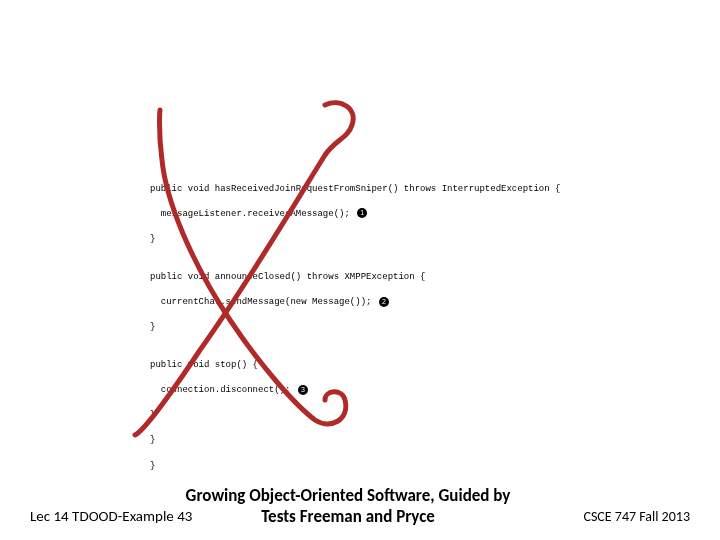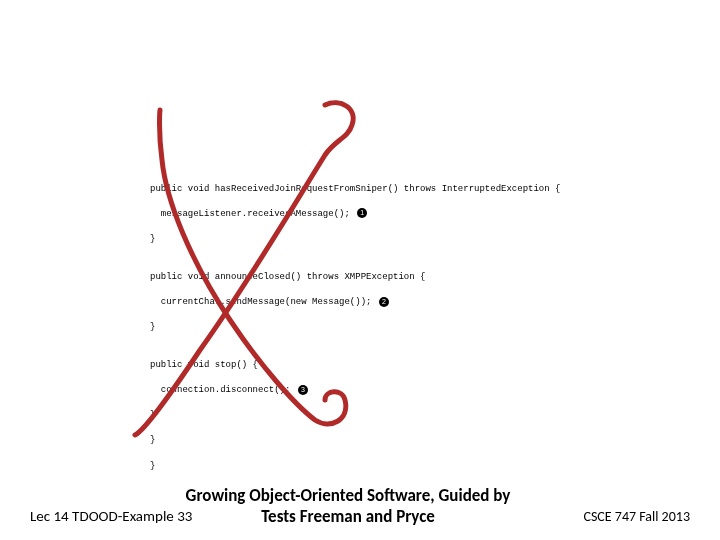--- a/index.html
+++ b/index.html
@@ -96,19 +96,19 @@
 <span class="code-line">}</span>
 <span class="code-line">}</span>
 </div>
 
 <svg class="annotation-x" width="330" height="340" viewBox="0 0 330 340">
   <path d="M 60 10 C 60 10, 58 30, 62 60 C 66 100, 90 160, 130 220 C 160 265, 195 305, 215 320 C 230 330, 250 320, 245 300 C 242 288, 225 290, 225 300" stroke="#b02a2a" stroke-width="5" fill="none" stroke-linecap="round" stroke-linejoin="round"></path>
   <path d="M 225 5 C 240 -2, 258 8, 252 25 C 248 38, 235 40, 225 55 C 200 95, 150 180, 100 250 C 70 295, 45 330, 35 335" stroke="#b02a2a" stroke-width="5" fill="none" stroke-linecap="round" stroke-linejoin="round"></path>
 </svg>
 
 <div class="footer">
-  <div class="footer-left">Lec 14 TDOOD-Example 33</div>
+  <div class="footer-left">Lec 14 TDOOD-Example 43</div>
   <div class="footer-center">
     <span>Growing Object-Oriented Software, Guided by</span><br>
     <span>Tests Freeman and Pryce</span>
   </div>
   <div class="footer-right">CSCE 747 Fall 2013</div>
 </div>
 
 </body></html>

